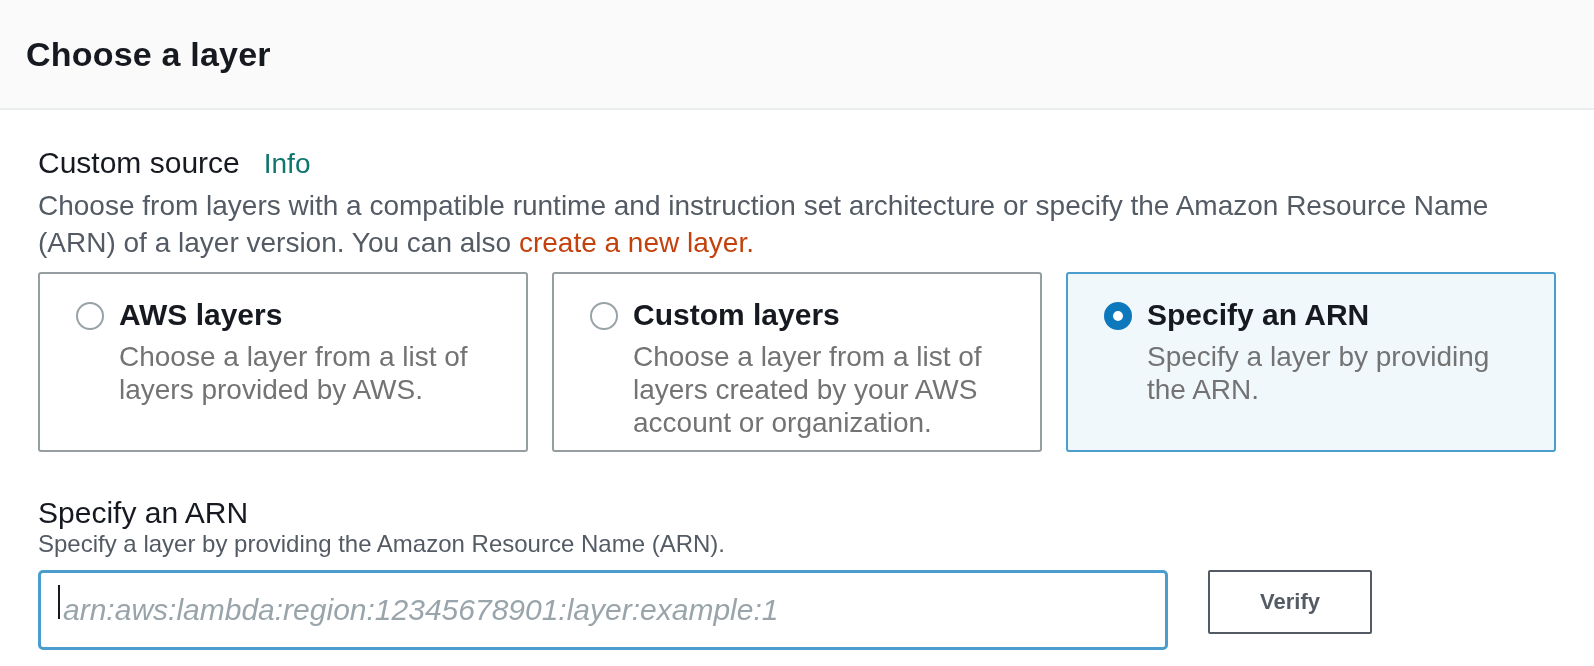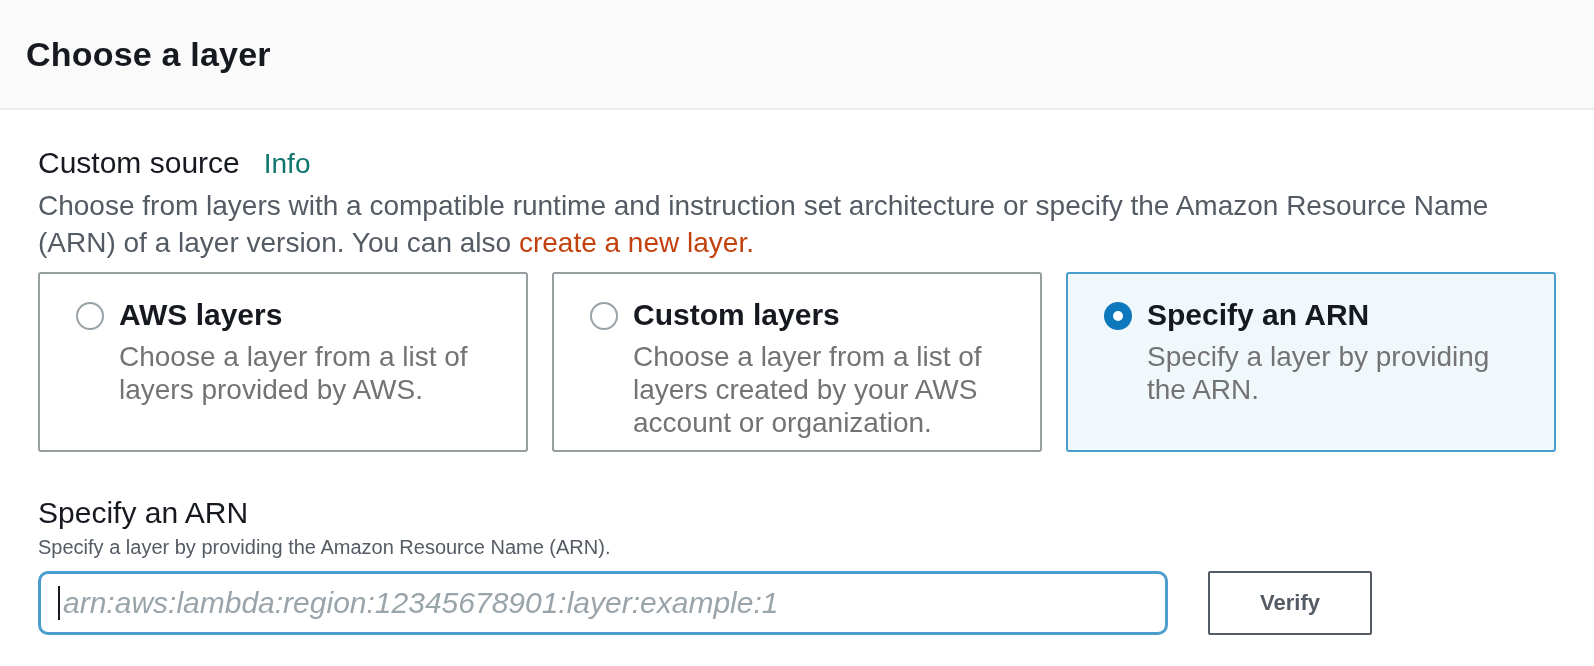--- a/index.html
+++ b/index.html
@@ -117,39 +117,39 @@
   }
 
   
   .arn-label {
     margin-top: 44px;
     font-size: 30px;
     font-weight: 400;
     color: #16191f;
   }
   .arn-desc {
-    margin-top: 6px;
-    font-size: 20px;
+    margin-top: 0;
+    font-size: 24px;
     color: #545b64;
   }
   .arn-row {
     margin-top: 12px;
     display: flex;
     align-items: flex-start;
     gap: 40px;
   }
   .input-wrap {
     position: relative;
     width: 1130px;
   }
   .arn-input {
     width: 100%;
-    height: 64px;
+    height: 80px;
     border: 3px solid #4a9dcc;
-    border-radius: 10px;
+    border-radius: 5px;
     padding: 0 16px 0 22px;
     font-family: "Liberation Sans", "DejaVu Sans", sans-serif;
     font-size: 30px;
     color: #16191f;
     background: #fff;
     outline: none;
   }
   .arn-input::placeholder {
     font-style: italic;
     color: #99a5ab;

